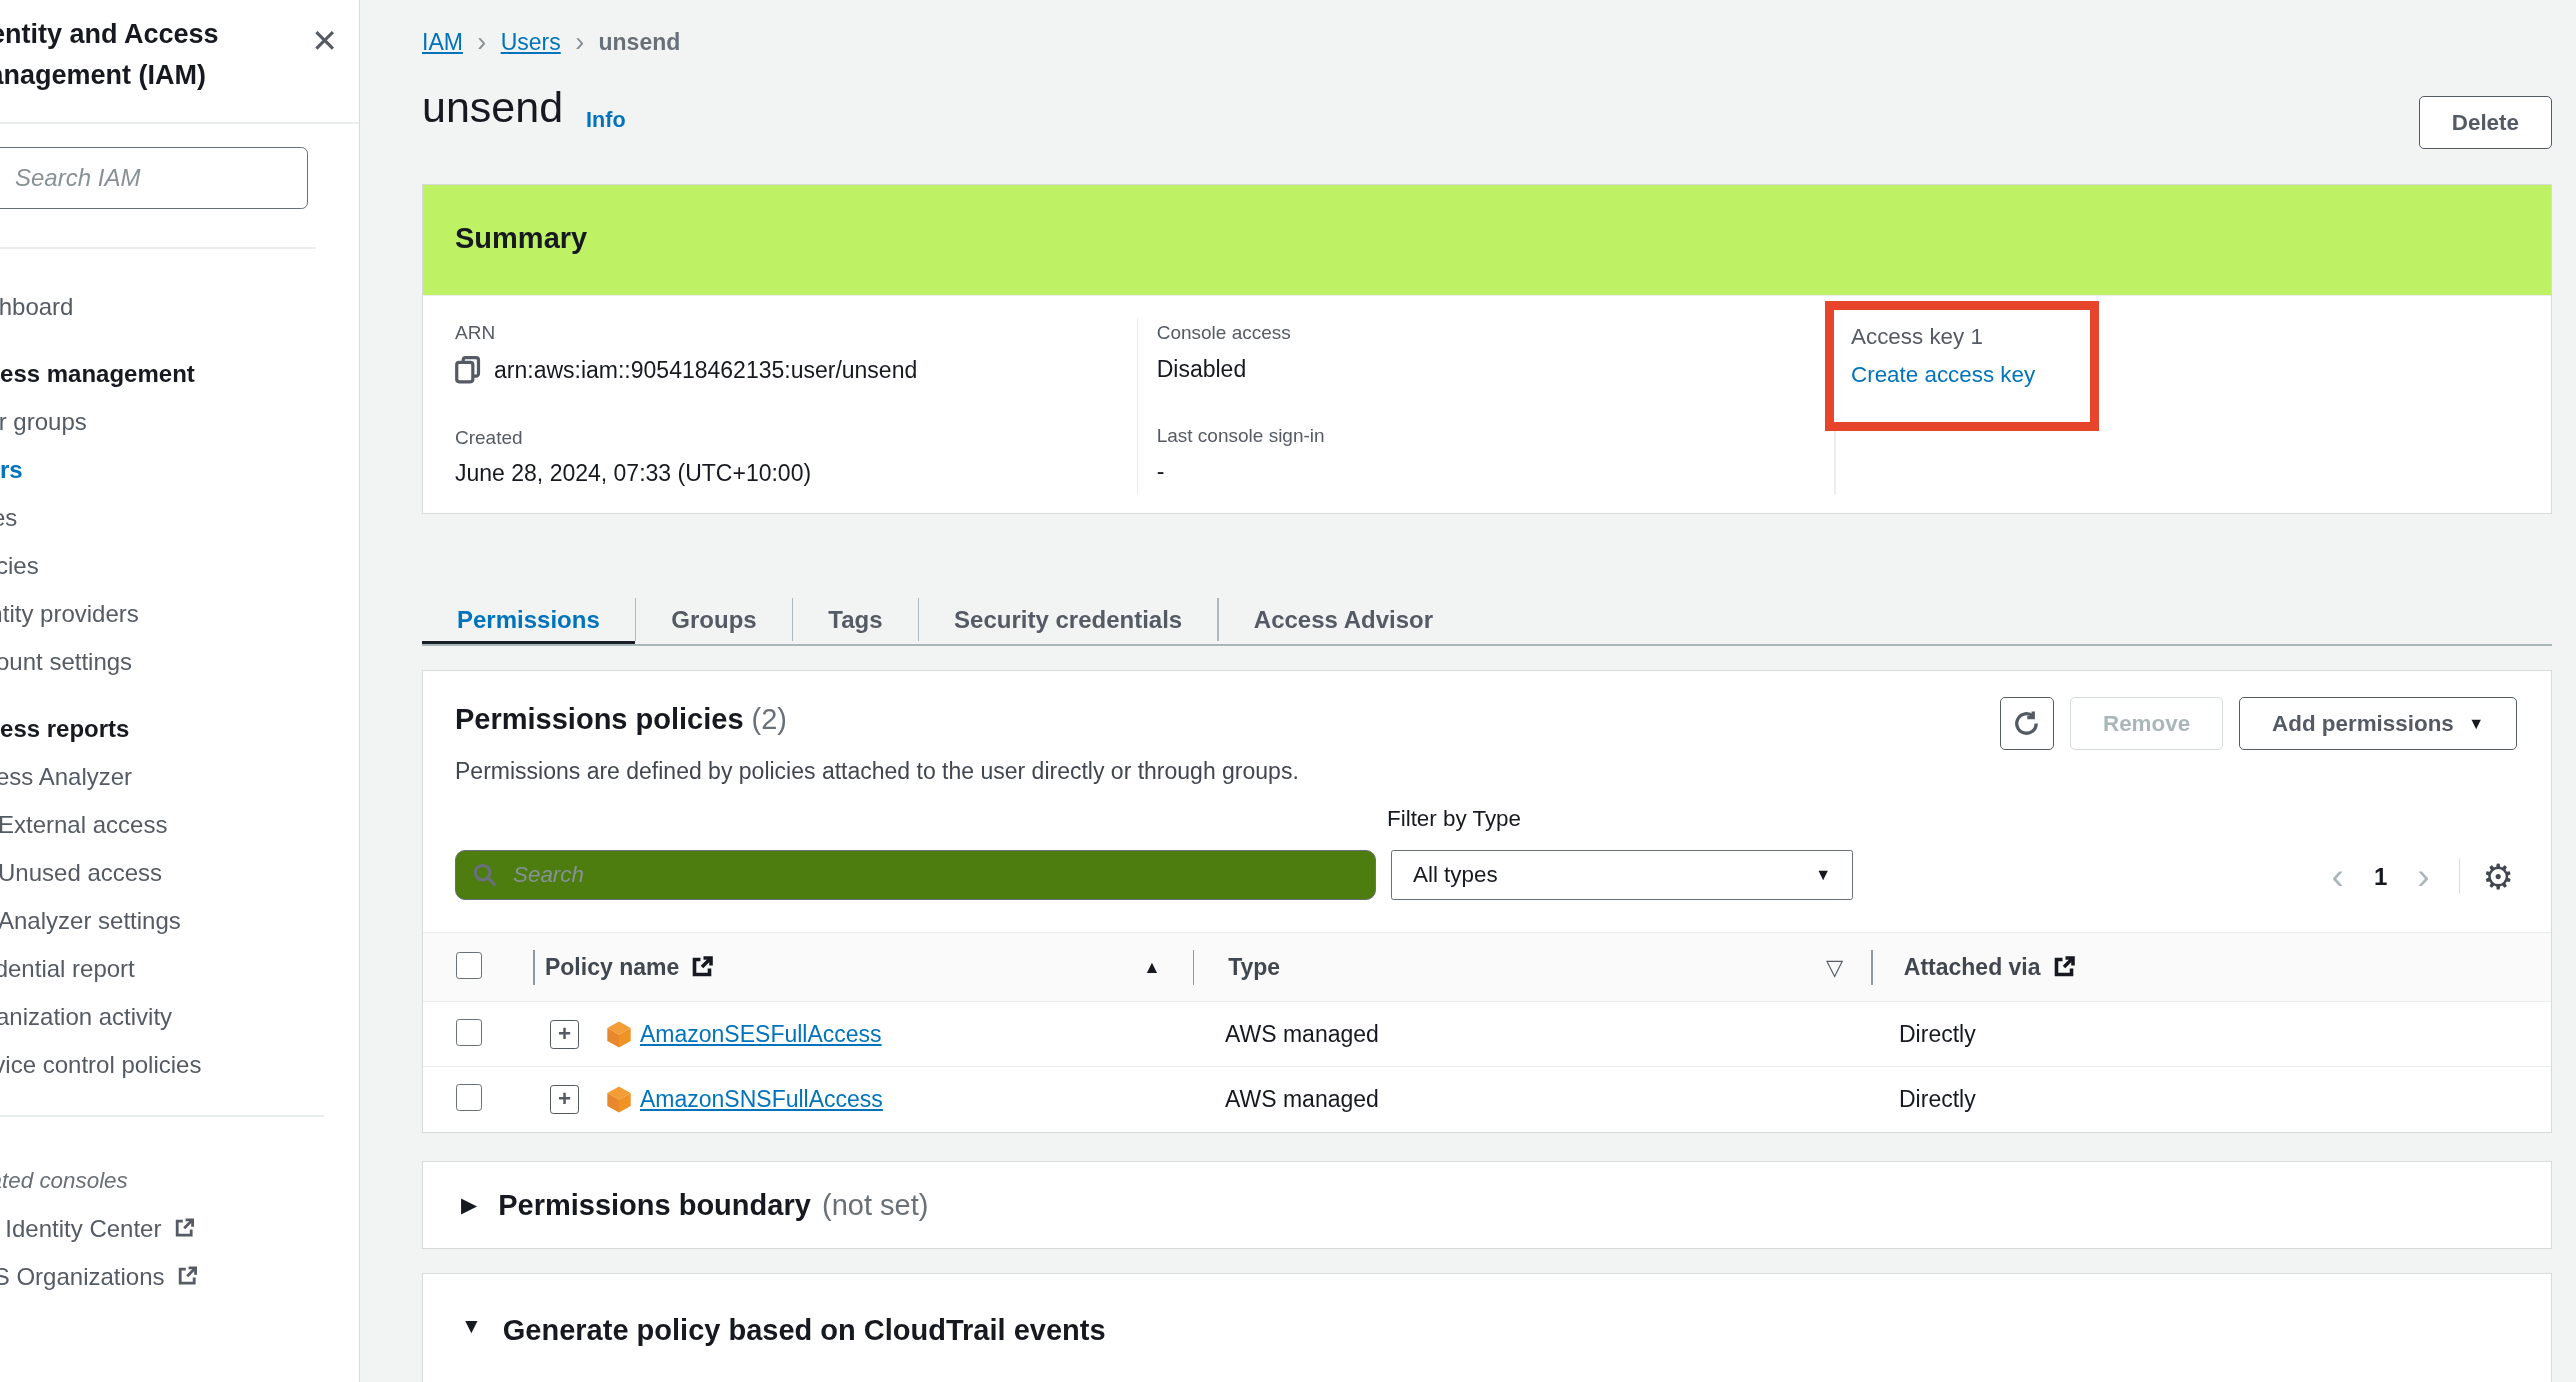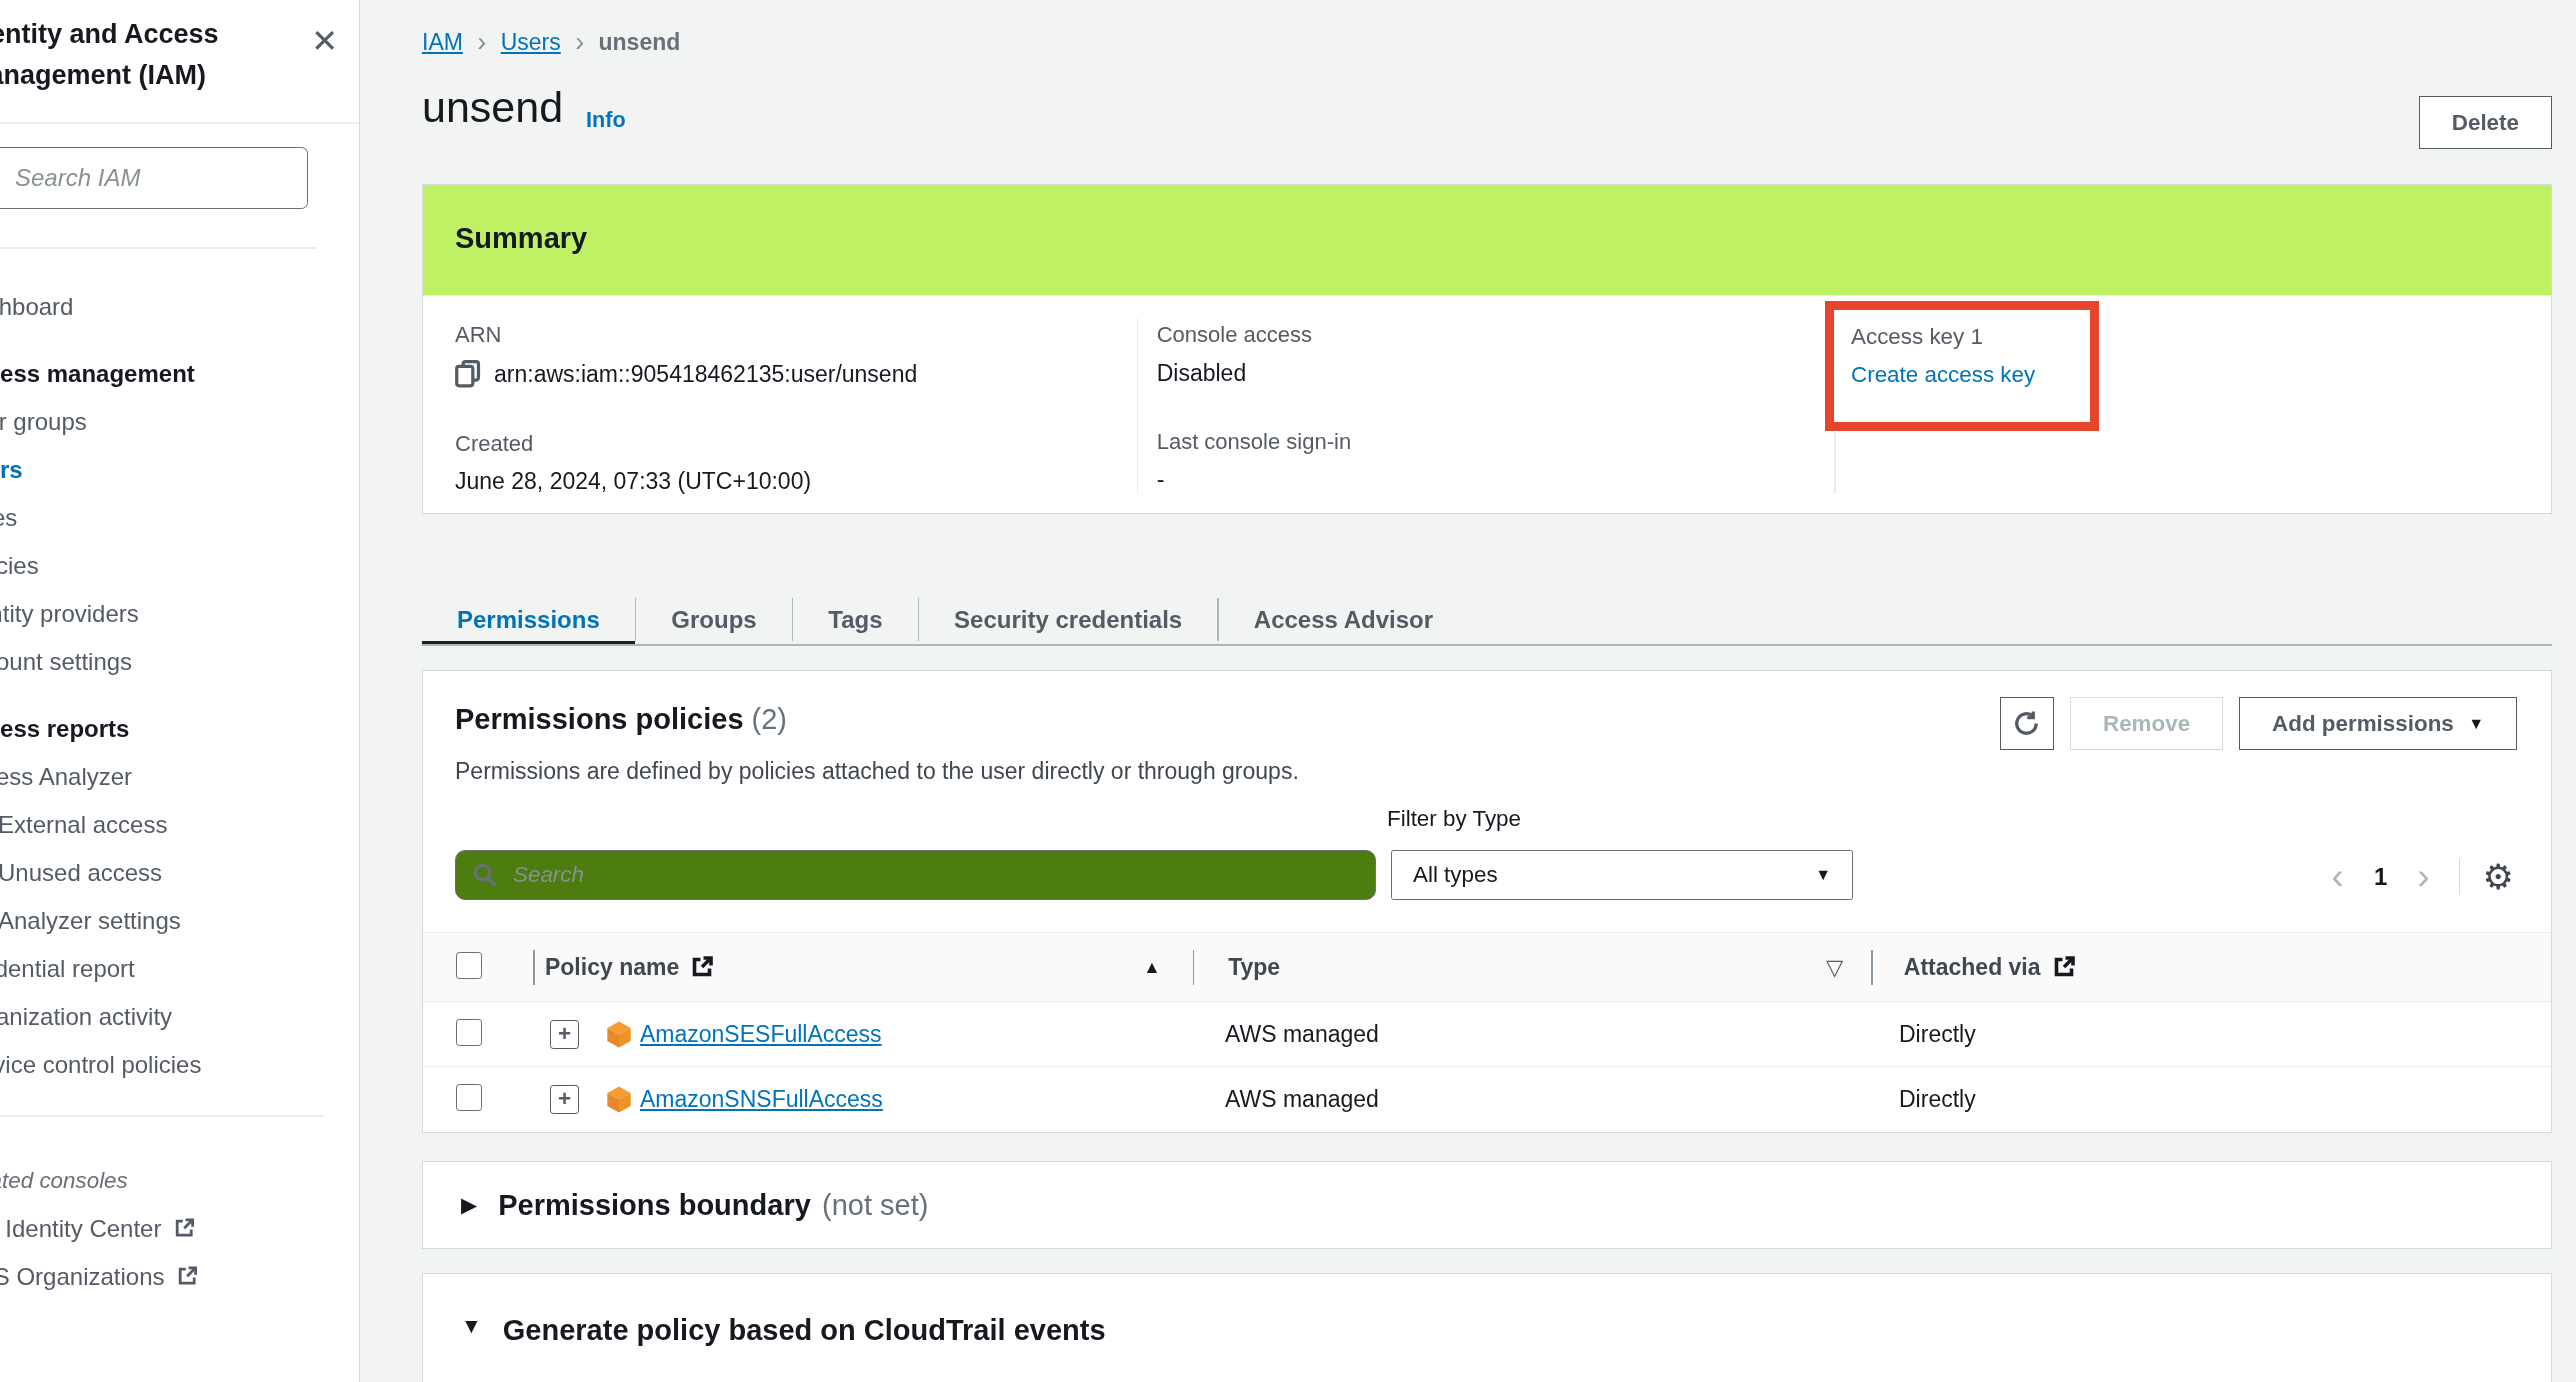--- a/index.html
+++ b/index.html
@@ -31,37 +31,37 @@
   .ext-ico{display:inline-block;vertical-align:-3.2px;margin-left:11.2px;}
   
   .main{position:absolute;left:360px;top:0;right:0;bottom:0;}
   .breadcrumb{position:absolute;left:62px;top:27px;font-size:23px;display:flex;align-items:center;gap:14.4px;}
   .bc-link{color:#0073bb;text-decoration:underline;cursor:pointer;}
   .bc-sep{color:#879196;font-size:27px;}
   .bc-cur{color:#687078;font-weight:bold;}
   .page-title{position:absolute;left:62px;top:83px;font-size:43px;font-weight:400;color:#16191f;}
   .info-link{position:absolute;left:226px;top:107px;font-size:21.6px;font-weight:bold;color:#0073bb;cursor:pointer;}
   .btn{display:inline-flex;align-items:center;justify-content:center;background:#fff;
-    border:1.6px solid #545b64;border-radius:0;color:#545b64;font-weight:bold;font-size:22.4px;
+    border:1.6px solid #545b64;border-radius:5px;color:#545b64;font-weight:bold;font-size:22.4px;
     height:53px;box-sizing:border-box;padding:0 32px;cursor:pointer;white-space:nowrap;}
   .btn.disabled{border-color:#d5dbdb;color:#aab7b8;cursor:default;}
   .delete-btn{position:absolute;right:24px;top:96px;}
   
   .card{position:absolute;left:62px;width:2130px;background:#fff;border:0.8px solid #d5dbdb;box-sizing:border-box;}
   
   .summary{top:184px;height:330px;}
   .sum-head{height:111px;background:#bef264;border-bottom:1.6px solid #eaeded;box-sizing:border-box;}
   .sum-head h2{margin:0;padding:37px 0 0 32px;font-size:29px;color:#16191f;}
   .sum-body{display:flex;height:217px;}
   .sum-col{position:relative;box-sizing:border-box;}
   .sum-col.c1{width:714px;padding:26.4px 0 0 32px;}
   .sum-col.c2{width:698px;padding:26.4px 0 0 20px;}
   .sum-col.c3{width:717px;}
   .sum-col.c2::before,.sum-col.c3::before{content:'';position:absolute;left:0;top:22.4px;bottom:19px;width:1.6px;background:#eaeded;}
-  .f-label{font-size:22px;color:#545b64;}
+  .f-label{font-size:19px;color:#545b64;}
   .f-value{font-size:23px;color:#16191f;margin-top:11.2px;display:flex;align-items:center;}
   .f-gap{margin-top:42px;}
   .copy-ico{margin-right:13px;cursor:pointer;display:inline-flex;}
   .redbox{position:absolute;left:1402px;top:116px;width:274px;height:130px;box-sizing:border-box;
     border:9.6px solid #e7442c;background:#fff;padding:13.6px 0 0 17px;}
   .ak-label{font-size:22.4px;color:#545b64;}
   .ak-link{font-size:22.4px;color:#0073bb;margin-top:12px;cursor:pointer;}
   
   .tabs{position:absolute;left:62px;top:593px;right:24px;height:53px;display:flex;align-items:stretch;}
   .tab{position:relative;display:flex;align-items:center;padding:0 35px;font-size:24px;font-weight:bold;

